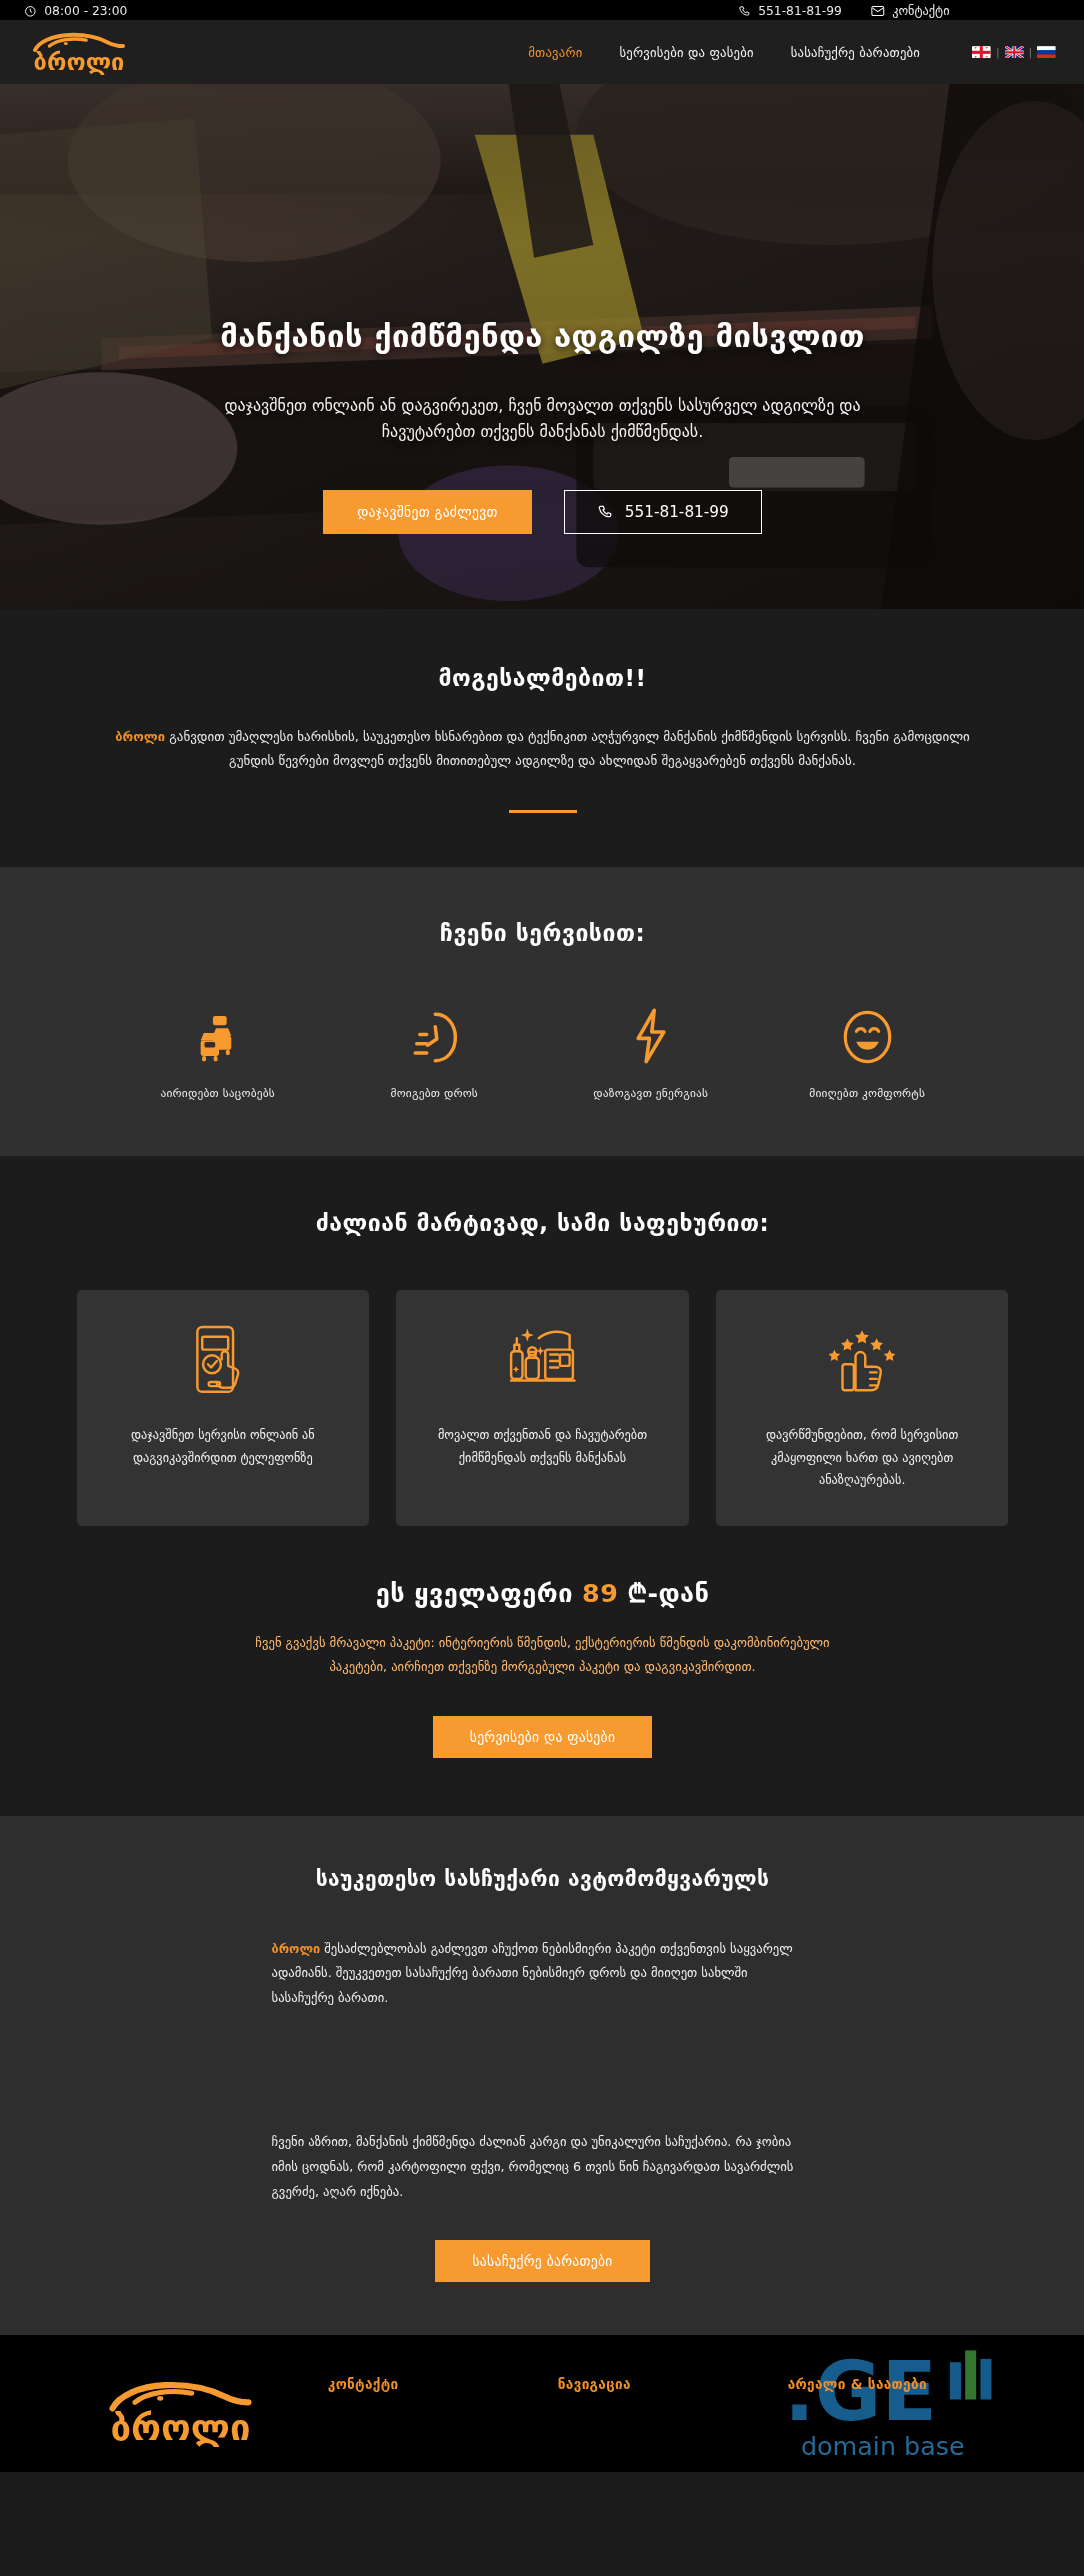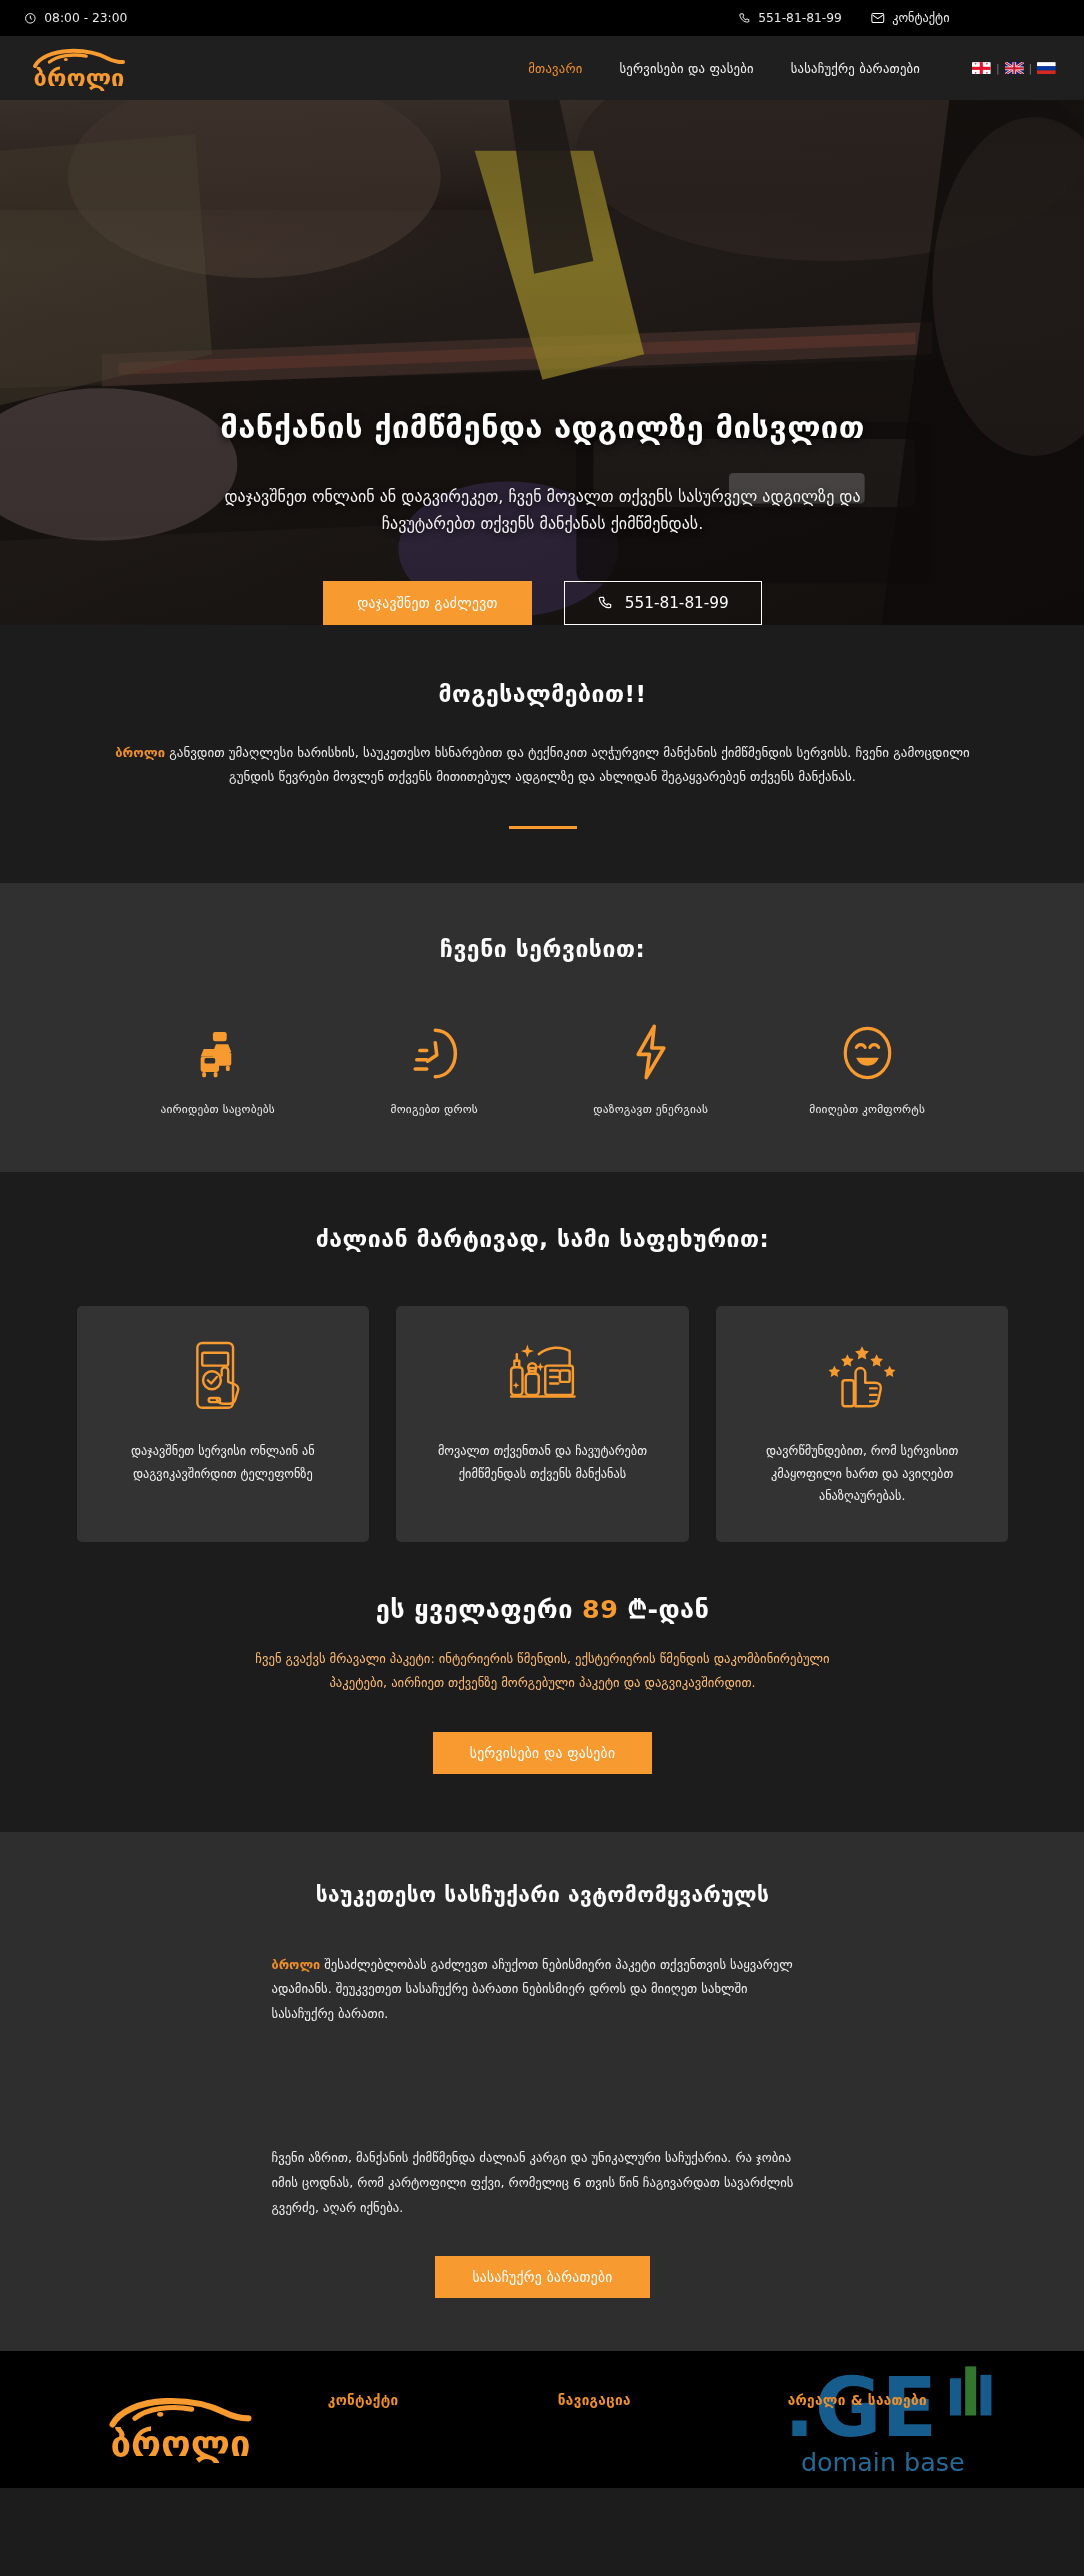--- a/index.html
+++ b/index.html
@@ -6,22 +6,22 @@
   html,body { background:#1c1c1c; }
   body {
     width:1085px; min-height:2576px;
     font-family:"DejaVu Sans","Liberation Sans",sans-serif;
     color:#fff; overflow-x:hidden; position:relative;
   }
   .page { width:1085px; position:relative; }
 
   
   .topbar {
-    height:36px; background:#000; display:flex; align-items:center;
-    padding:16px 24px; font-size:12.3px; color:#e9e9e9; position:relative;
+    height:20px; background:#000; display:flex; align-items:flex-start;
+    padding:4px 24px; font-size:12.3px; color:#e9e9e9; position:relative;
   }
   .tb-left { display:flex; align-items:center; gap:7.6px; }
   .tb-right { display:flex; align-items:center; gap:29px; margin-left:auto;
               margin-right:calc(50% - 407px); }
   .tb-item { display:flex; align-items:center; gap:7.6px; cursor:pointer; white-space:nowrap;}
   .ico { display:inline-flex; align-items:center; justify-content:center; flex:none; }
 
   
   .header {
     height:64px; background:#1f1f1f; display:flex; align-items:center;
@@ -36,21 +36,21 @@
   }
   .nav a.active { color:#ef8f2a; }
   .langs { display:flex; align-items:center; gap:5.1px; margin-left:15.3px; }
   .flag { width:18.6px; height:12.7px; display:block; border-radius:0.8px; cursor:pointer; }
   .lsep { color:#777; font-size:11px; }
 
   
   .hero {
     position:relative; height:525px; overflow:hidden;
     background:#2a2320;
-    display:flex; flex-direction:column; align-items:center; justify-content:flex-end;
+    display:flex; flex-direction:column; align-items:center; justify-content:center;
   }
   .hero-bg { position:absolute; inset:0; }
   .hero-shade {
     position:absolute; inset:0;
     background:linear-gradient(180deg,rgba(10,8,7,.45) 0%,rgba(12,10,9,.30) 30%,rgba(12,10,9,.45) 100%);
   }
   .hero-inner { position:relative; z-index:3; width:100%; text-align:center; padding-top:158px; }
   .hero h1 {
     font-size:31px; font-weight:700; letter-spacing:0.4px;
     text-shadow:0 1.7px 8.5px rgba(0,0,0,.75); line-height:1.25;

